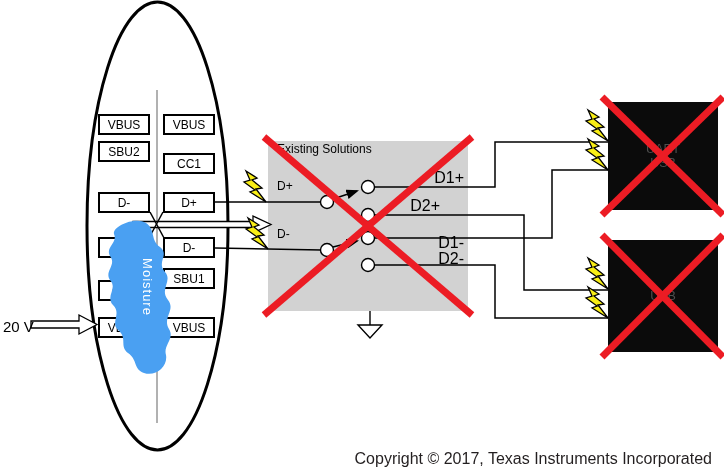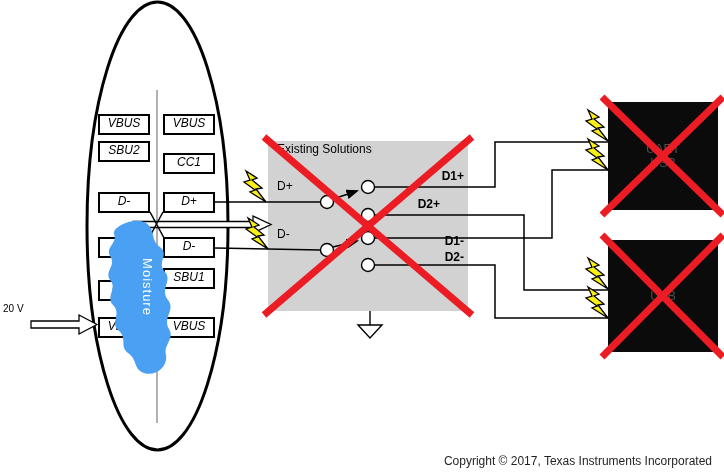--- a/index.html
+++ b/index.html
@@ -5,39 +5,39 @@
   html,body{margin:0;padding:0;background:#fff;}
   .canvas{
     position:relative;width:724px;height:474px;background:#ffffff;
     font-family:"Liberation Sans",sans-serif;overflow:hidden;
   }
   .layer{position:absolute;left:0;top:0;}
   .txt{position:absolute;color:#000;white-space:nowrap;}
   .pin{
     position:absolute;width:52px;height:21px;background:#fff;
     border:2px solid #000;box-sizing:border-box;
-    display:flex;justify-content:center;
-    font-size:12px;color:#000;font-style:italic;
+    display:flex;align-items:center;justify-content:center;
+    font-size:12px;color:#000;
   }
   .pin.col-l{left:98px;}
   .pin.col-r{left:163px;}
   .device{
     position:absolute;left:608px;width:110px;background:#0b0b0b;
     color:#4f4f4f;display:flex;flex-direction:column;align-items:center;
     justify-content:center;font-size:12.5px;line-height:1.15;
   }
   .gbox-label{font-size:12px;}
-  .out-label{font-size:12px;width:30px;text-align:right;font-weight:bold;}
+  .out-label{font-size:16px;width:30px;text-align:right;}
   .moisture-text{
     position:absolute;left:147px;top:287px;color:#ffffff;font-size:13px;
     letter-spacing:1px;transform:translate(-50%,-50%) rotate(90deg);
     white-space:nowrap;
   }
   .copyright{
-    position:absolute;right:12px;bottom:6px;font-size:12px;color:#231f20;
+    position:absolute;right:12px;bottom:6px;font-size:16px;color:#231f20;
   }
 </style>
 </head>
 <body>
 
 <div class="canvas">
 
   <svg class="layer" width="724" height="474" viewBox="0 0 724 474">
     <defs>
       <marker id="ah" markerWidth="9" markerHeight="7" refX="7.5" refY="3.5" orient="auto">
@@ -115,21 +115,21 @@
   <div class="pin col-r" style="top:268px">
       <span>SBU1</span>
     </div>
   <div class="pin col-l" style="top:317px">
       <span>VBUS</span>
     </div>
   <div class="pin col-r" style="top:317px">
       <span>VBUS</span>
     </div>
 
-  <div class="txt" style="left:3px;top:303px;font-size:10px">20 V</div>
+  <div class="txt" style="left:3px;top:318px;font-size:15px">20 V</div>
 
   <div class="txt gbox-label" style="left:277px;top:142px">Existing Solutions</div>
   <div class="txt gbox-label" style="left:277px;top:179px">D+</div>
   <div class="txt gbox-label" style="left:277px;top:227px">D-</div>
 
   <div class="txt out-label" style="left:434px;top:169px">D1+</div>
   <div class="txt out-label" style="left:410px;top:197px">D2+</div>
   <div class="txt out-label" style="left:434px;top:234px">D1-</div>
   <div class="txt out-label" style="left:434px;top:250px">D2-</div>
 

